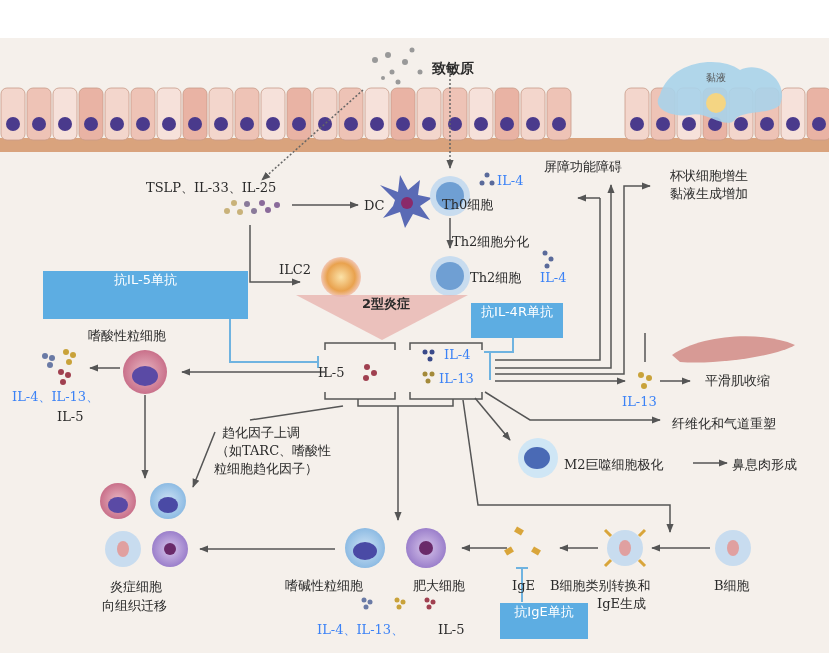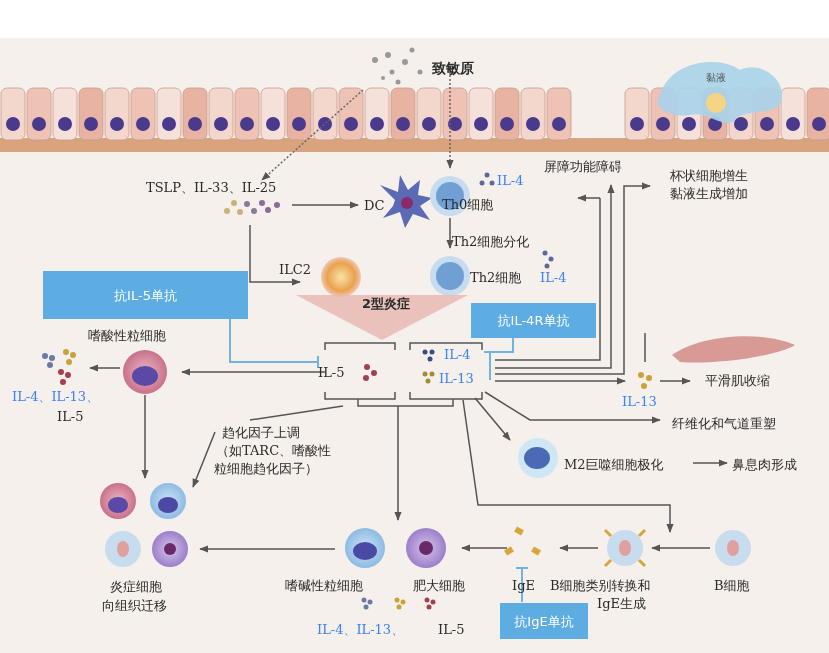--- a/index.html
+++ b/index.html
@@ -3,21 +3,21 @@
 <meta charset="utf-8">
 <style>
   html, body { margin: 0; padding: 0; }
   body { width: 829px; height: 653px; background: #ffffff; position: relative; overflow: hidden;
          font-family: "DejaVu Serif", "Liberation Serif", serif; }
   #canvas { position: absolute; left: 0; top: 38px; width: 829px; height: 615px; background: #f5f0eb; }
   .lbl { position: absolute; color: #2a2a2a; font-size: 13px; white-space: nowrap; line-height: 16px; }
   .lbl.b { font-weight: bold; }
   .gold { color: #3b82f6; }
   .drug { position: absolute; background: #5dade2; color: #ffffff; font-family: "DejaVu Sans", "Liberation Sans", sans-serif;
-          font-size: 13px; text-align: center; line-height: 17px; display: flex; flex-direction: column; justify-content: center; }
+          font-size: 13px; text-align: center; line-height: 17px; display: flex; flex-direction: row; justify-content: center; }
   svg { position: absolute; left: 0; top: 0; }
 </style>
 </head>
 <body>
 
 <div id="canvas"></div>
 
 <svg id="art" width="829" height="653">
   <defs>
     <marker id="ah" viewBox="0 0 10 10" refX="9" refY="5" markerWidth="6" markerHeight="6" orient="auto">
@@ -314,21 +314,21 @@
 <div class="lbl" style="left:279px;top:262px;">ILC2</div>
 <div class="lbl b" style="left:362px;top:296px;font-family:'DejaVu Sans','Liberation Sans',sans-serif;">2型炎症</div>
 
 <div class="lbl" style="left:544px;top:159px;">屏障功能障碍</div>
 <div class="lbl" style="left:670px;top:168px;">杯状细胞增生</div>
 <div class="lbl" style="left:670px;top:186px;">黏液生成增加</div>
 
 <div class="drug" style="left:43px;top:271px;width:205px;height:48px;">
   <span>抗IL-5单抗</span>
 </div>
-<div class="drug" style="left:471px;top:303px;width:125px;height:35px;">
+<div class="drug" style="left:471px;top:303px;width:92px;height:35px;">
   <span>抗IL-4R单抗</span>
 </div>
 <div class="drug" style="left:500px;top:603px;width:88px;height:36px;">
   <span>抗IgE单抗</span>
 </div>
 
 <div class="lbl" style="left:318px;top:365px;">IL-5</div>
 <div class="lbl gold" style="left:444px;top:347px;">IL-4</div>
 <div class="lbl gold" style="left:439px;top:371px;">IL-13</div>
 

